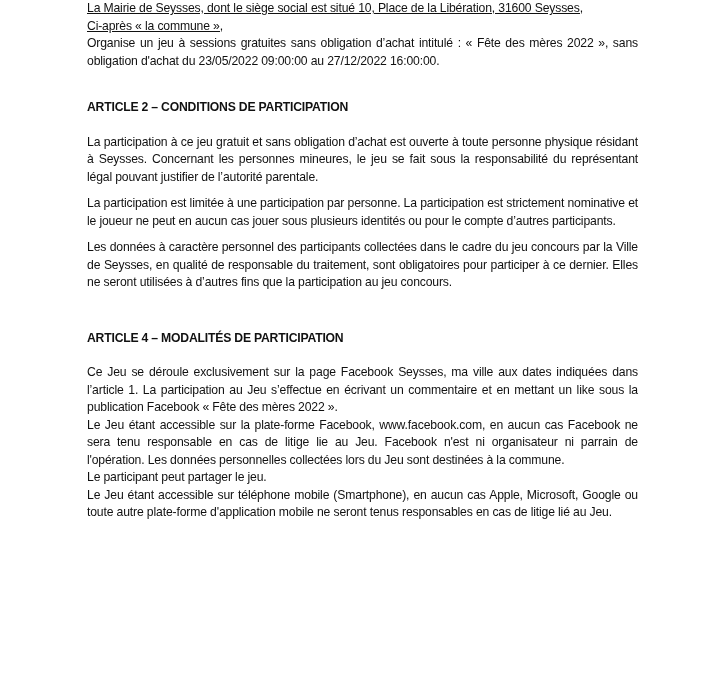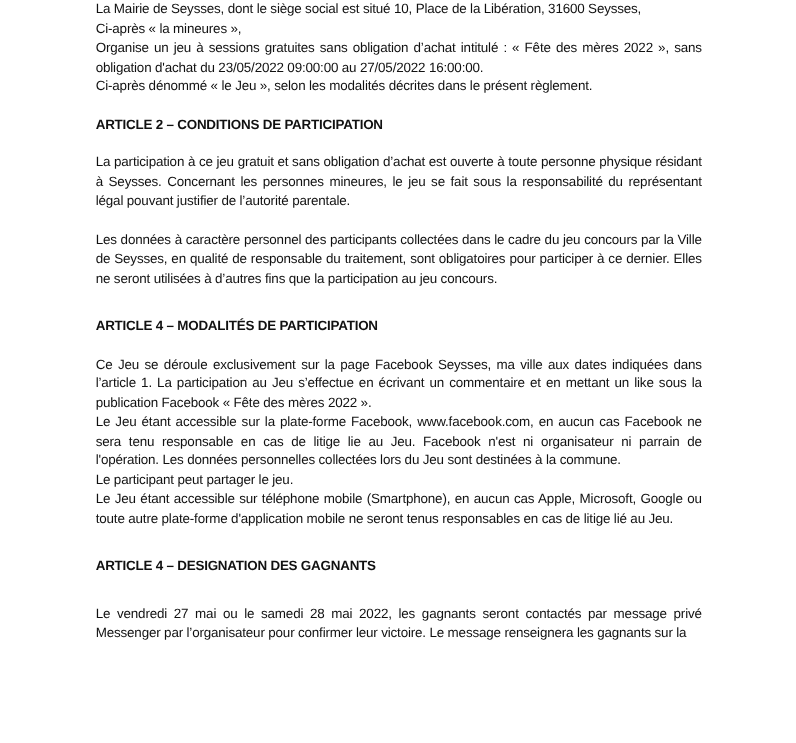--- a/index.html
+++ b/index.html
@@ -19,73 +19,73 @@
       position: absolute;
       left: 87px;
       top: 0;
       width: 551px;
     }
     .line {
       font-size: 12.2px;
       line-height: 17.5px;
       white-space: nowrap;
       letter-spacing: -0.15px;
+      text-decoration: underline;
     }
     .para {
       font-size: 12.2px;
       line-height: 17.5px;
       text-align: justify;
       letter-spacing: -0.15px;
     }
     .heading {
       font-size: 12.2px;
       line-height: 17.5px;
       font-weight: bold;
       letter-spacing: -0.2px;
+      margin-top: 12px;
     }
     .gap-s { height: 9px; }
     .gap-m { height: 17px; }
     .gap-l { height: 26px; }
   </style>
 </head>
 <body>
 
 <div class="page">
 
   <div>
     <div class="line">La Mairie de Seysses, dont le siège social est situé 10, Place de la Libération, 31600 Seysses,</div>
-    <div class="line">Ci-après « la mineures »,</div>
-    <div class="para">Organise un jeu à sessions gratuites sans obligation d’achat intitulé : « Fête des mères 2022 », sans obligation d'achat du 23/05/2022 09:00:00 au 27/05/2022 16:00:00.</div>
-    <div class="line">Ci-après dénommé « le Jeu », selon les modalités décrites dans le présent règlement.</div>
+    <div class="line">Ci-après « la commune »,</div>
+    <div class="para">Organise un jeu à sessions gratuites sans obligation d’achat intitulé : « Fête des mères 2022 », sans obligation d'achat du 23/05/2022 09:00:00 au 27/12/2022 16:00:00.</div>
   </div>
 
   <div class="gap-m"></div>
 
   <section>
     <div class="heading">ARTICLE 2 – CONDITIONS DE PARTICIPATION</div>
     <div class="gap-m"></div>
     <div class="para">La participation à ce jeu gratuit et sans obligation d’achat est ouverte à toute personne physique résidant à Seysses. Concernant les personnes mineures, le jeu se fait sous la responsabilité du représentant légal pouvant justifier de l’autorité parentale.</div>
     <div class="gap-s"></div>
+    <div class="para">La participation est limitée à une participation par personne. La participation est strictement nominative et le joueur ne peut en aucun cas jouer sous plusieurs identités ou pour le compte d’autres participants.</div>
     <div class="gap-s"></div>
     <div class="para">Les données à caractère personnel des participants collectées dans le cadre du jeu concours par la Ville de Seysses, en qualité de responsable du traitement, sont obligatoires pour participer à ce dernier. Elles ne seront utilisées à d’autres fins que la participation au jeu concours.</div>
   </section>
 
   <div class="gap-l"></div>
 
   <section>
     <div class="heading">ARTICLE 4 – MODALITÉS DE PARTICIPATION</div>
     <div class="gap-m"></div>
     <div class="para">Ce Jeu se déroule exclusivement sur la page Facebook Seysses, ma ville aux dates indiquées dans l’article 1. La participation au Jeu s’effectue en écrivant un commentaire et en mettant un like sous la publication Facebook « Fête des mères 2022 ».</div>
     <div class="para">Le Jeu étant accessible sur la plate-forme Facebook, www.facebook.com, en aucun cas Facebook ne sera tenu responsable en cas de litige lie au Jeu. Facebook n'est ni organisateur ni parrain de l'opération. Les données personnelles collectées lors du Jeu sont destinées à la commune.</div>
     <div class="para">Le participant peut partager le jeu.</div>
     <div class="para">Le Jeu étant accessible sur téléphone mobile (Smartphone), en aucun cas Apple, Microsoft, Google ou toute autre plate-forme d'application mobile ne seront tenus responsables en cas de litige lié au Jeu.</div>
   </section>
 
   <div class="gap-l"></div>
 
   <section>
-    <div class="heading">ARTICLE 4 – DESIGNATION DES GAGNANTS</div>
     <div class="gap-m"></div>
     <div class="gap-s"></div>
-    <div class="para">Le vendredi 27 mai ou le samedi 28 mai 2022, les gagnants seront contactés par message privé Messenger par l’organisateur pour confirmer leur victoire. Le message renseignera les gagnants sur la</div>
   </section>
 
 </div>
 
 </body></html>

